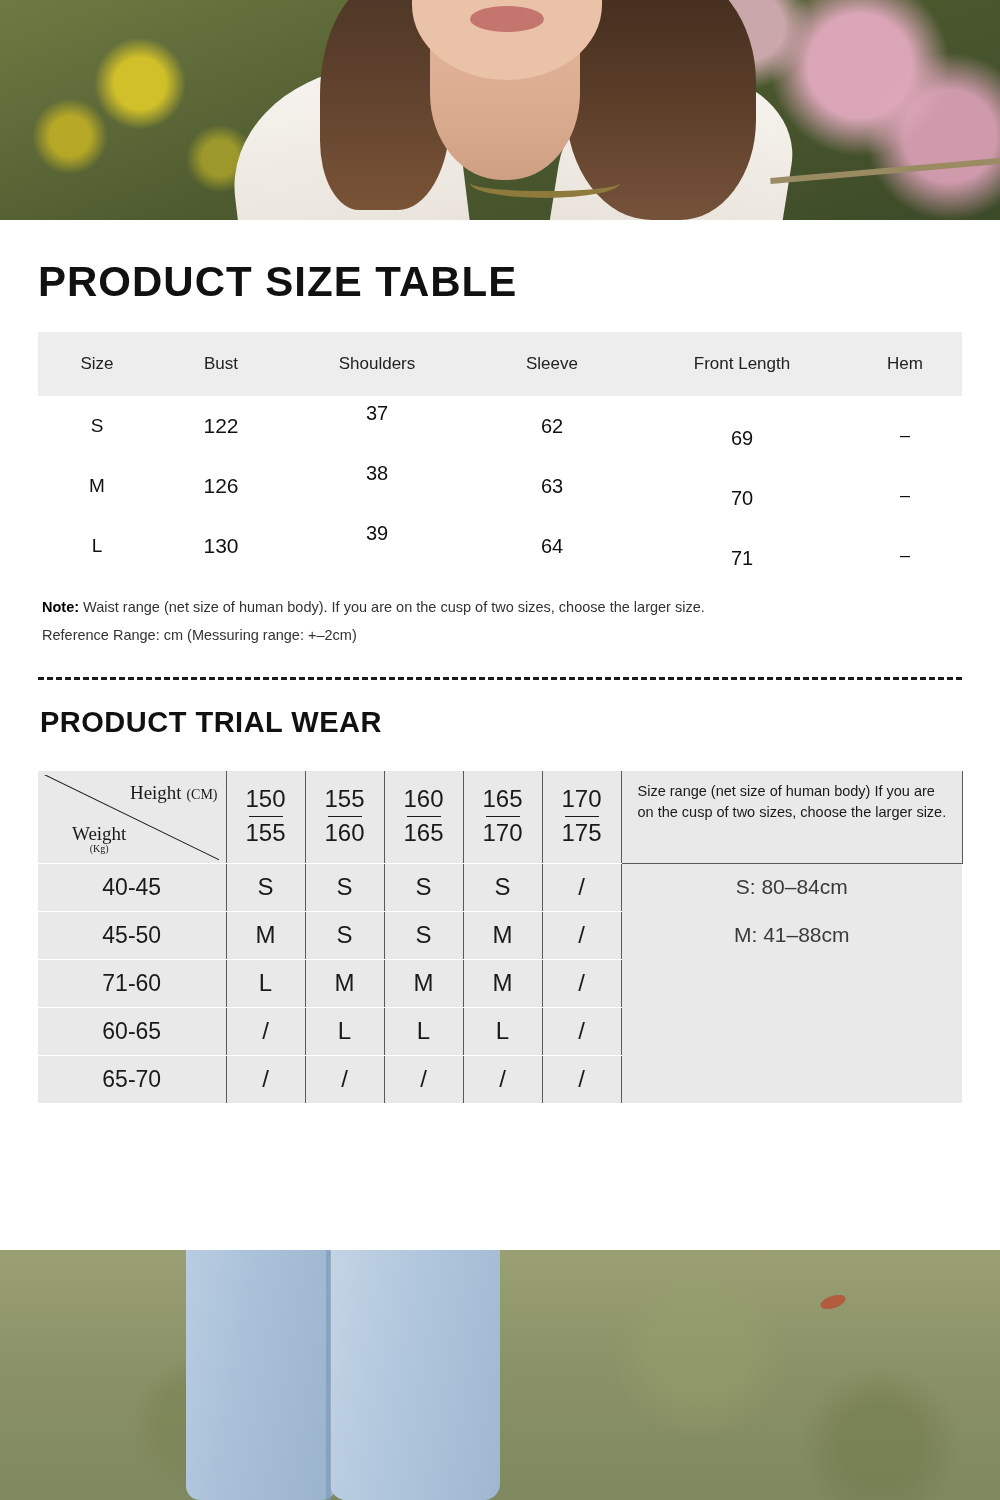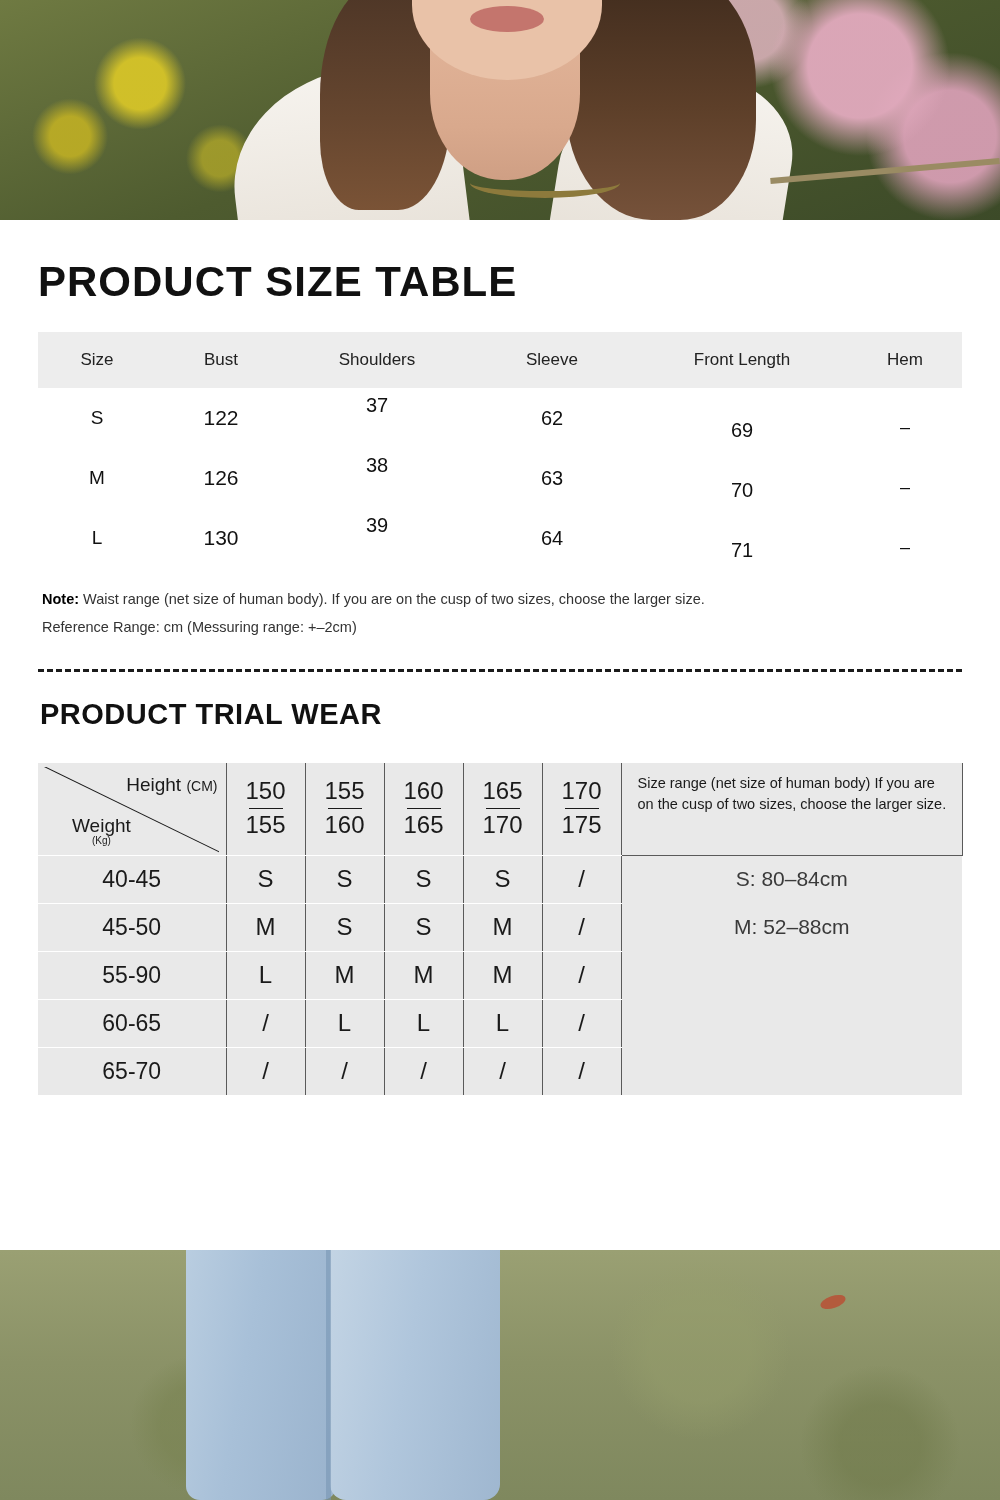--- a/index.html
+++ b/index.html
@@ -125,21 +125,21 @@
   .size-table {
     width: 924px;
     margin: 0 auto;
     table-layout: fixed;
   }
   .size-table thead th {
     background: #ededed;
     font-size: 17px;
     font-weight: normal;
     color: #222;
-    height: 56px;
+    height: 64px;
     text-align: center;
     vertical-align: middle;
   }
   .size-table tbody td {
     height: 60px;
     text-align: center;
     vertical-align: middle;
     font-size: 20px;
     color: #111;
     background: #fff;
@@ -194,20 +194,21 @@
     border-bottom: 1px solid #ffffff;
     border-right: 1px solid #5a5a5a;
   }
   .trial-table tr:last-child td { border-bottom: none; }
   .trial-table td.wcol { font-size: 23px; }
 
   .corner-cell {
     position: relative;
     height: 92px !important;
     padding: 0 !important;
+    font-family: Liberation Serif, serif;
   }
   .corner-cell .slash {
     position: absolute;
     left: 6px; top: 4px;
     width: 175px; height: 86px;
     overflow: hidden;
   }
   .corner-cell .slash::after {
     content: "";
     position: absolute;
@@ -463,24 +464,24 @@
           <td>/</td>
           <td class="side-size">S: 80–84cm</td>
         </tr>
         <tr>
           <td class="wcol">45-50</td>
           <td>M</td>
           <td>S</td>
           <td>S</td>
           <td>M</td>
           <td>/</td>
-          <td class="side-size">M: 52–88cm</td>
+          <td class="side-size">M: 41–88cm</td>
         </tr>
         <tr>
-          <td class="wcol">55-90</td>
+          <td class="wcol">71-60</td>
           <td>L</td>
           <td>M</td>
           <td>M</td>
           <td>M</td>
           <td>/</td>
           <td class="side-blank"></td>
         </tr>
         <tr>
           <td class="wcol">60-65</td>
           <td>/</td>

